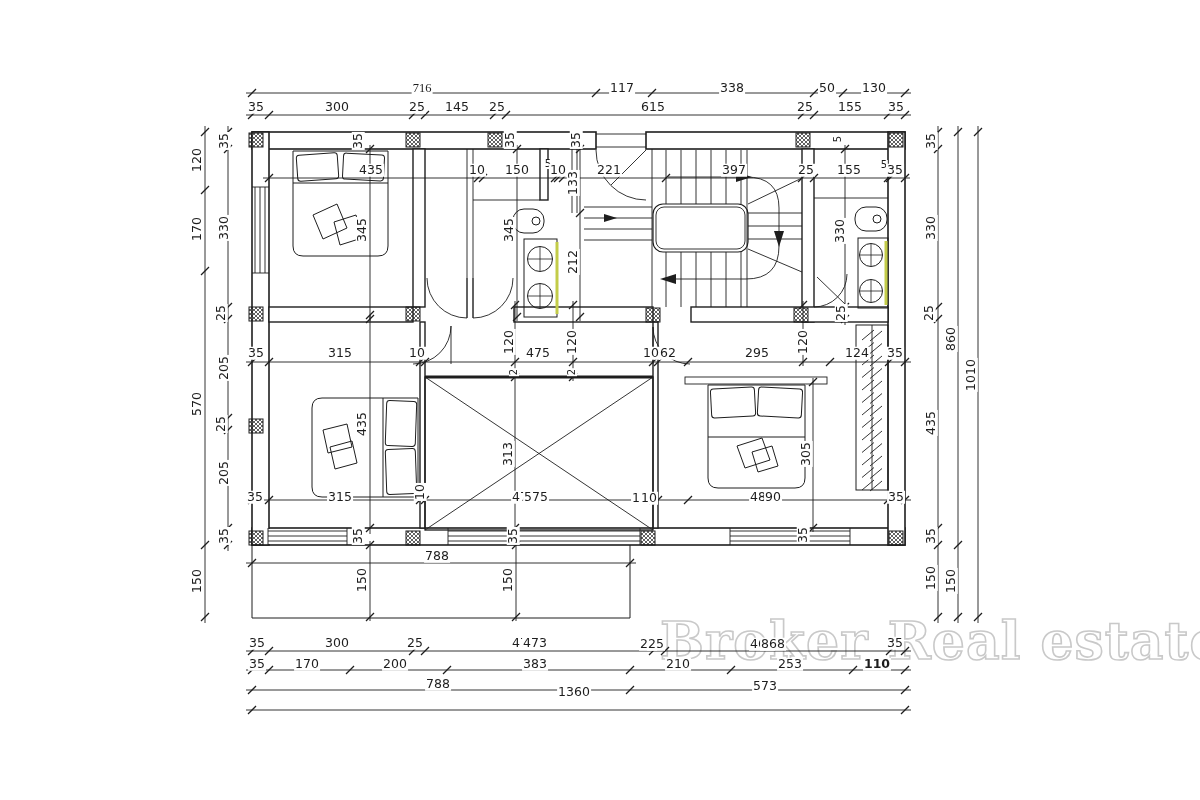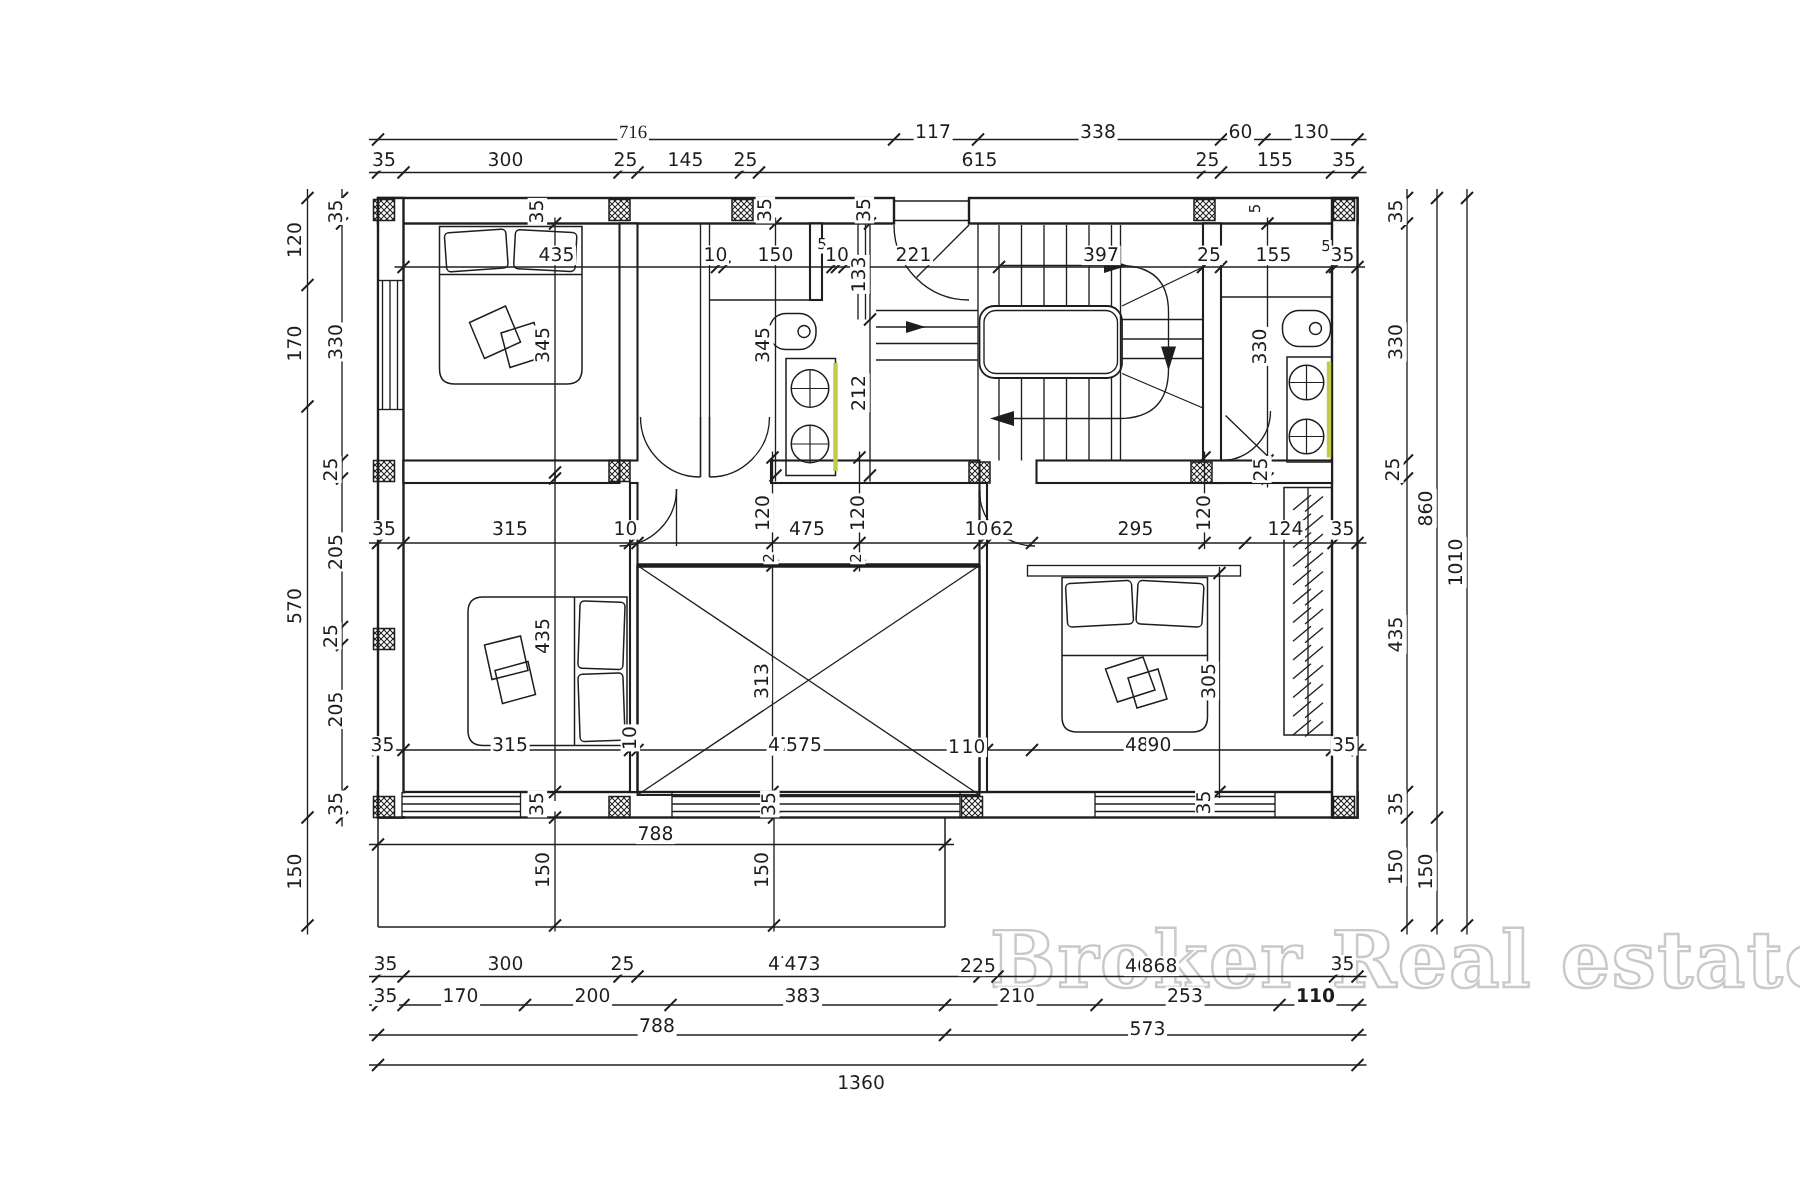--- a/index.html
+++ b/index.html
@@ -422,21 +422,21 @@
         <line x1="516" y1="541" x2="516" y2="621"></line>
         <line x1="512" y1="549" x2="520" y2="541" stroke-width="1.3"></line>
         <line x1="512" y1="621" x2="520" y2="613" stroke-width="1.3"></line>
       </g>
   </svg>
 
   <div id="labels-layer">
       <span class="dim" style="left: 422px; top: 88px; font-family: Liberation Serif, serif;">716</span>
       <span class="dim" style="left: 622px; top: 88px;">117</span>
       <span class="dim" style="left: 732px; top: 88px;">338</span>
-      <span class="dim" style="left: 827px; top: 88px;">60</span>
+      <span class="dim" style="left: 827px; top: 88px;">50</span>
       <span class="dim" style="left: 874px; top: 88px;">130</span>
       <span class="dim" style="left: 256px; top: 107px;">35</span>
       <span class="dim" style="left: 337px; top: 107px;">300</span>
       <span class="dim" style="left: 417px; top: 107px;">25</span>
       <span class="dim" style="left: 457px; top: 107px;">145</span>
       <span class="dim" style="left: 497px; top: 107px;">25</span>
       <span class="dim" style="left: 653px; top: 107px;">615</span>
       <span class="dim" style="left: 805px; top: 107px;">25</span>
       <span class="dim" style="left: 850px; top: 107px;">155</span>
       <span class="dim" style="left: 896px; top: 107px;">35</span>
@@ -526,15 +526,15 @@
       <span class="dim" style="left: 895px; top: 643px;">35</span>
       <span class="dim" style="left: 257px; top: 664px;">35</span>
       <span class="dim" style="left: 307px; top: 664px;">170</span>
       <span class="dim" style="left: 395px; top: 664px;">200</span>
       <span class="dim" style="left: 535px; top: 664px;">383</span>
       <span class="dim" style="left: 678px; top: 664px;">210</span>
       <span class="dim" style="left: 790px; top: 664px;">253</span>
       <span class="dim" style="left: 877px; top: 664px; font-weight: bold;">110</span>
       <span class="dim" style="left: 438px; top: 684px;">788</span>
       <span class="dim" style="left: 765px; top: 686px;">573</span>
-      <span class="dim" style="left: 574px; top: 722px;">1360</span>
+      <span class="dim" style="left: 574px; top: 692px;">1360</span>
     </div>
 </div>
 
 </body></html>

